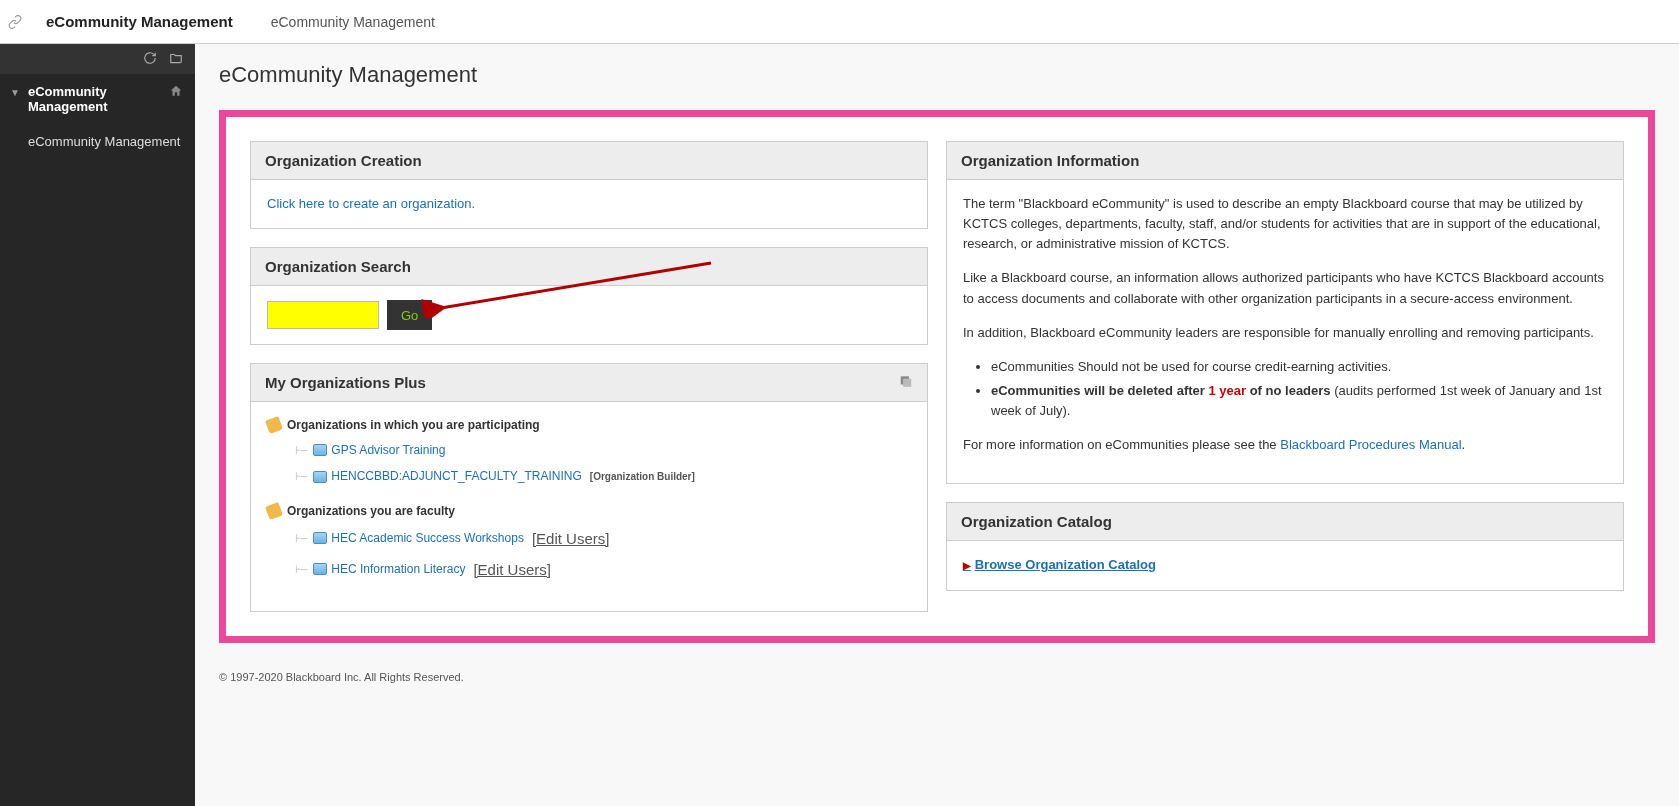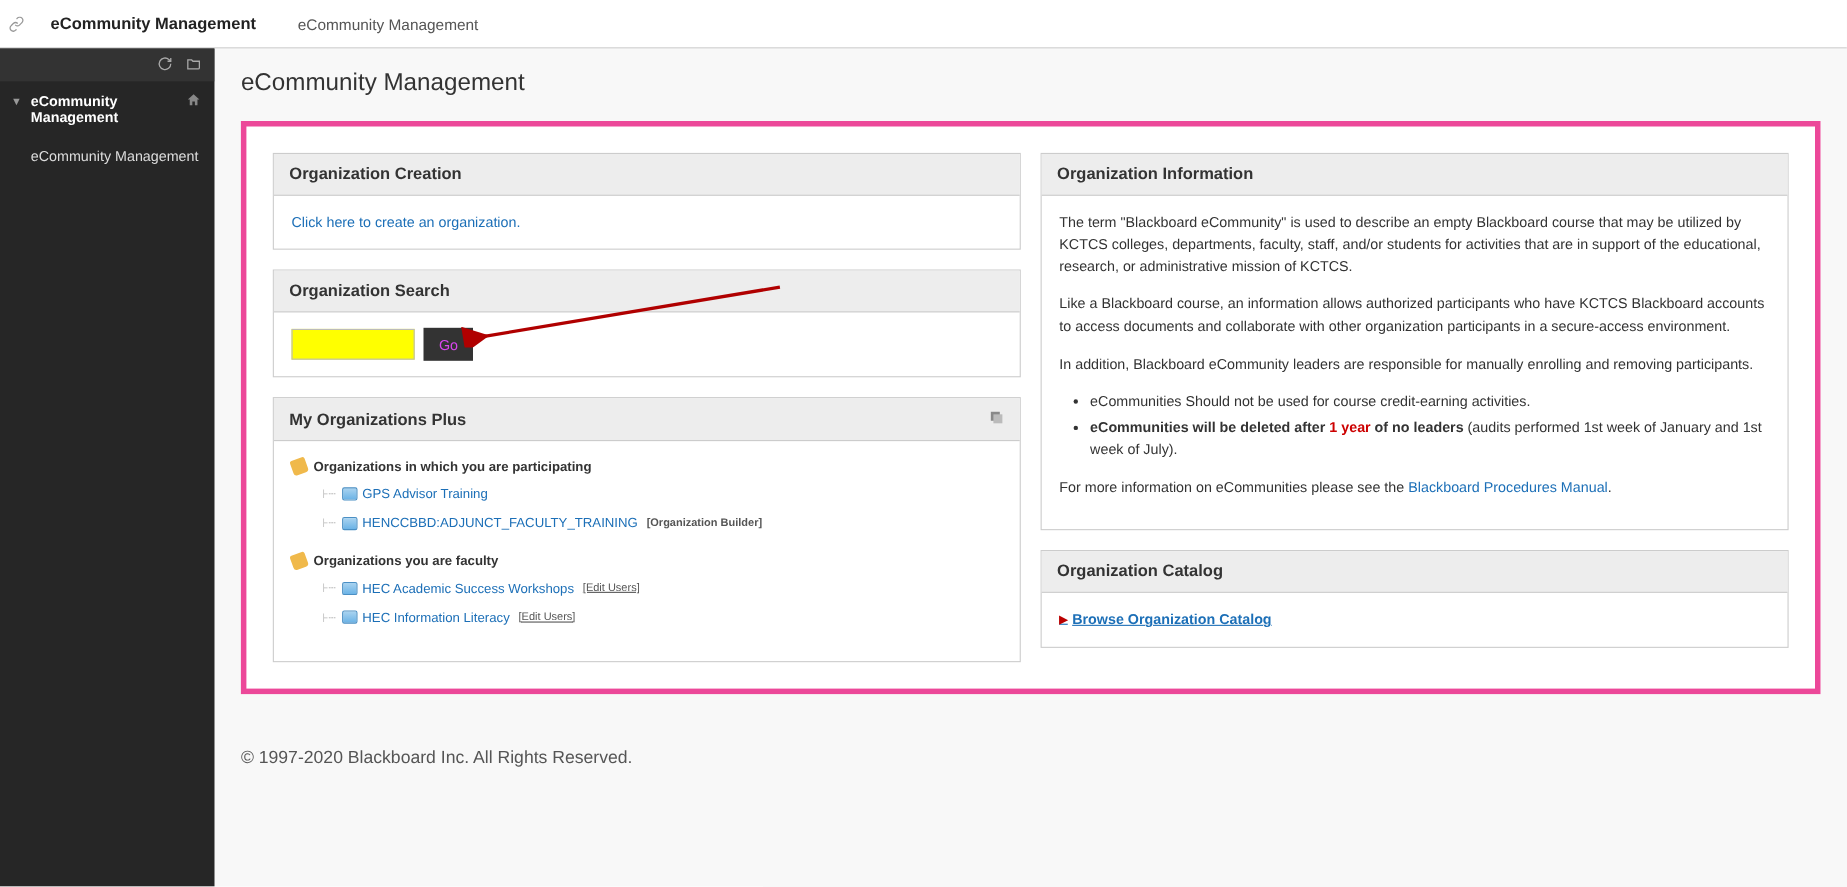--- a/index.html
+++ b/index.html
@@ -19,58 +19,58 @@
 .nav-item { display: flex; align-items: flex-start; padding: 10px 12px 10px 28px; font-size: 13px; position: relative; }
 .nav-item.parent { font-weight: 700; color: #fff; }
 .nav-item.parent .caret { position: absolute; left: 10px; top: 13px; color:#999; font-size:10px; }
 .nav-item.parent .home-icon { margin-left: auto; color: #888; }
 .nav-item.child { padding-left: 28px; color: #ddd; font-weight: 400; }
 
 
 .main { flex: 1; overflow: auto; padding: 18px 24px 40px 24px; position: relative; }
 .page-title { font-size: 22px; font-weight: 400; color: #333; margin-bottom: 22px; }
 
-.content-outer { background: #fff; border: 5px solid #ec4899; padding: 24px; }
+.content-outer { background: #fff; border: 7px solid #ec4899; padding: 24px; }
 .columns { display: flex; gap: 18px; align-items: flex-start; }
 .col { flex: 1; display: flex; flex-direction: column; gap: 18px; }
 
 .panel { border: 1px solid #ccc; }
 .panel-head { background: #ededed; border-bottom: 1px solid #ccc; padding: 10px 14px; font-weight: 700; font-size: 15px; color: #333; display:flex; align-items:center; }
 .panel-head .panel-action { margin-left:auto; color:#888; }
 .panel-body { padding: 14px 16px; font-size: 13px; line-height: 1.55; color: #333; }
 
 a.link { color: #1c6fb7; text-decoration: none; }
 
 
 .search-row { display: flex; align-items: center; gap: 8px; }
 .search-input { width: 112px; height: 28px; border: 1px solid #bbb; background: #ffff00; padding: 0 4px; }
-.go-btn { background: #333; color: #d946ef; border: none; height: 30px; padding: 0 14px; font-size: 13px; cursor:pointer; }
+.go-btn { background: #333; color: #84cc16; border: none; height: 30px; padding: 0 14px; font-size: 13px; cursor:pointer; }
 
 
 .org-section { margin-bottom: 10px; }
 .org-section-title { font-weight:700; font-size:12px; display:flex; align-items:center; gap:6px; margin-bottom:4px; }
 .org-list { list-style:none; margin-left: 22px; }
 .org-list li { font-size:12px; padding: 2px 0; display:flex; align-items:center; gap:4px; }
 .org-list li .tree-elbow { color:#bbb; font-family: monospace; font-size:11px; margin-right:2px; }
 .org-list li .book-ic { width:14px; height:12px; background:linear-gradient(#a9d3f0,#6bb3e6); border:1px solid #4a8fc4; border-radius:2px; flex-shrink:0; }
 .org-list li a { color:#1c6fb7; text-decoration:none; }
 .org-list li .extra { color:#555; font-size:10px; margin-left:4px;font-weight:bold; }
-.org-list li .editlink { color:#555; font-size:10px; margin-left:4px; text-decoration:underline; }
+.org-list li .editlink { color:#555; font-size:15px; margin-left:4px; text-decoration:underline; }
 .hand-ic { width:14px; height:14px; display:inline-block; background:#f0b94b; transform:rotate(-20deg); border-radius:2px 2px 3px 3px; }
 
 
 .panel-body p { margin-bottom: 14px; }
 .panel-body ul { margin: 0 0 14px 28px; }
 .panel-body ul li { margin-bottom: 4px; }
 .red { color: #c00; }
 
 .catalog-link { font-weight:700; color:#1c6fb7; display:flex; align-items:center; gap:4px; }
 .catalog-link .tri { color:#b00; font-size:10px; }
 
-.footer { font-size: 16px; color: #555; margin-top: 50px; }
+.footer { font-size: 11px; color: #555; margin-top: 28px; }
 
 
 .arrow-overlay { position:absolute; pointer-events:none; }
 </style>
 </head>
 <body>
 
 <div class="topbar">
   <span class="kite">
     <svg width="14" height="14" viewBox="0 0 24 24" fill="none" stroke="#999" stroke-width="2">

